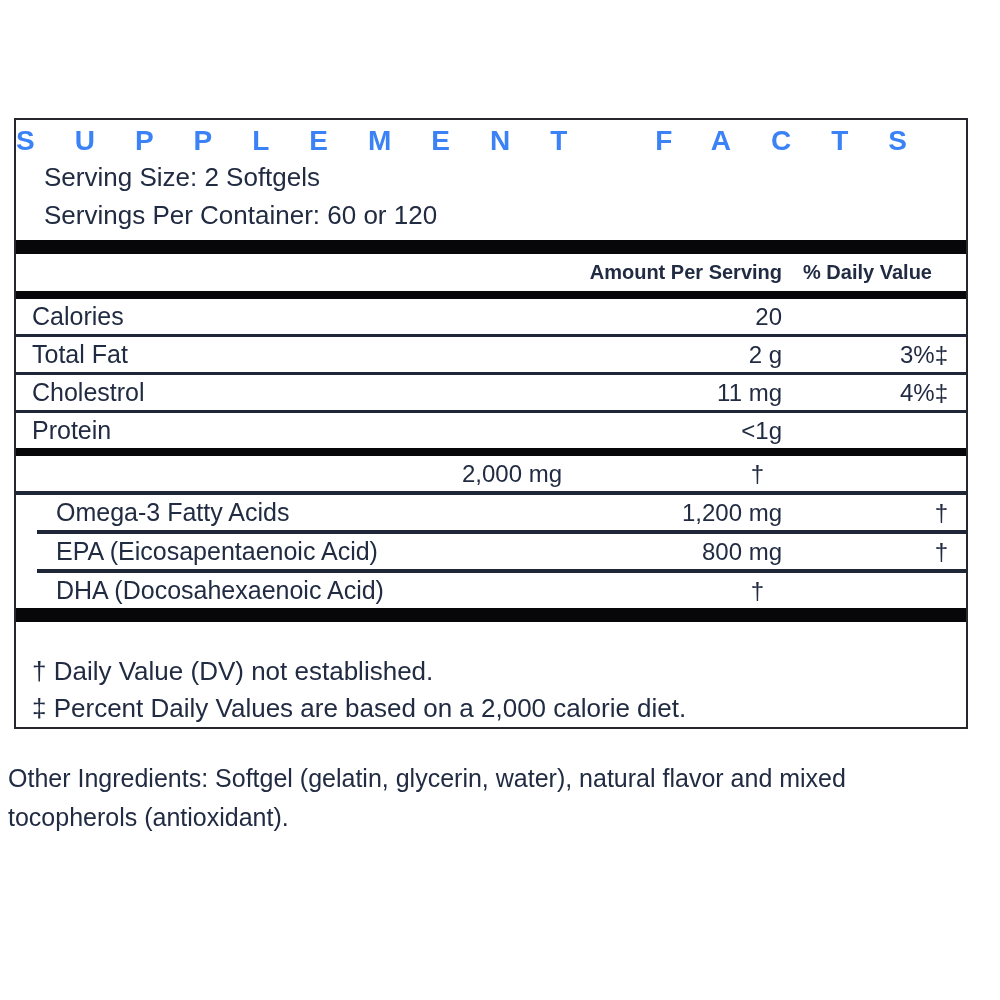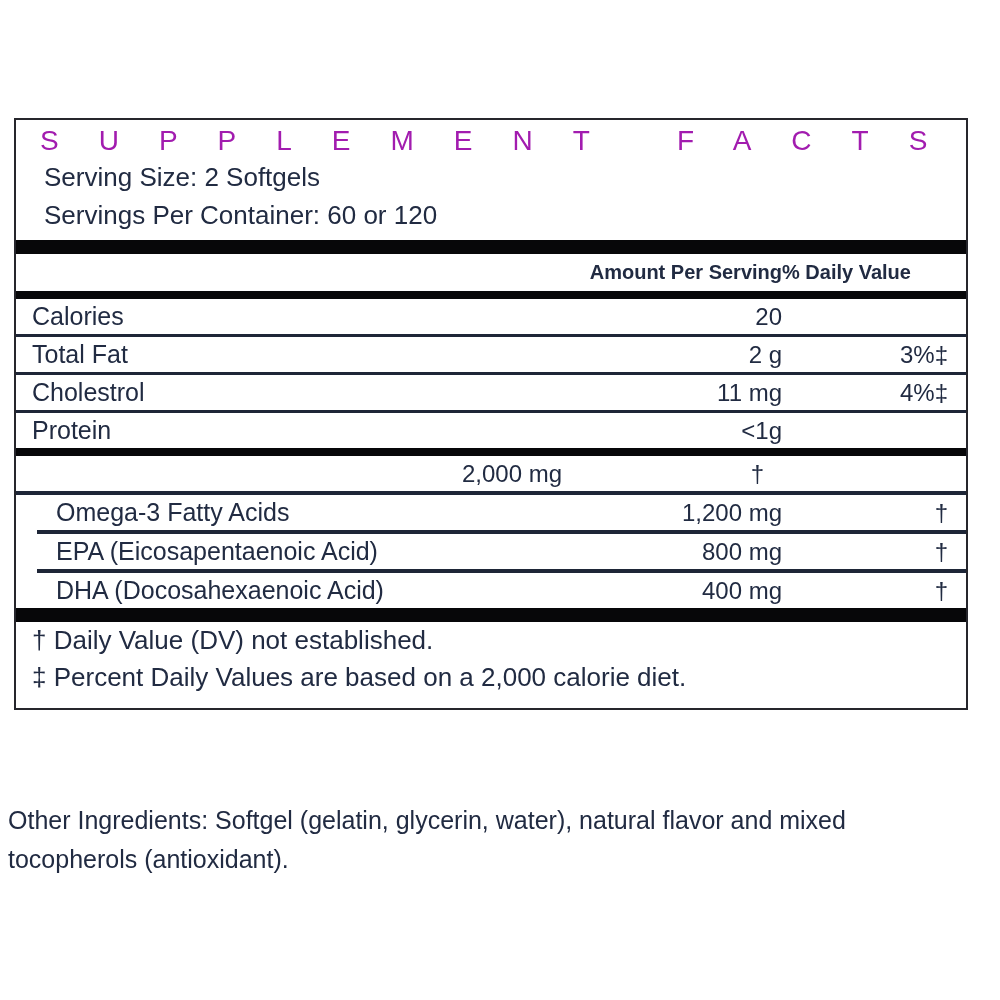--- a/index.html
+++ b/index.html
@@ -13,63 +13,63 @@
   .panel {
     position:absolute;
     left:14px; top:118px;
     width:954px;
     border:2px solid #26262c;
     background:#ffffff;
   }
   .head { padding:4px 0 6px 0; }
   .title {
     font-size:28px;
-    font-weight:normal;
+    font-weight:bold;
     letter-spacing:40px;
     white-space:nowrap;
     line-height:34px;
-    padding-left:24px;
-    color:#a21caf;
+    padding-left:0;
+    color:#3b82f6;
   }
   .serv-line {
     font-size:26px;
     line-height:38px;
     padding-left:28px;
   }
   .bar-lg { height:14px; background:#070709; }
   .bar-md { height:8px; background:#070709; }
   .hdr-row {
     display:grid;
     grid-template-columns:1fr 184px;
     align-items:center;
     height:37px;
     font-size:20px;
     font-weight:bold;
   }
   .hdr-amount { text-align:right; }
-  .hdr-dv { text-align:left; padding-right:13px; }
+  .hdr-dv { text-align:center; padding-right:13px; }
   .row {
     display:grid;
     grid-template-columns:1fr 220px 184px;
     align-items:center;
     height:35px;
     font-size:25px;
   }
   .row .name { padding-left:16px; }
   .row.indent .name { padding-left:40px; }
   .row .amount { text-align:right; font-size:24px; }
   .row .dv { text-align:right; padding-right:18px; font-size:24px; }
   .sep { height:3px; background:#1e2637; }
   .sep.thick { height:4px; }
   .sep.inset { margin-left:21px; }
-  .footnotes { padding:0 16px 12px 16px; }
+  .footnotes { padding:0 16px 0 16px;margin-top:31px; }
   .footnote { font-size:26px; line-height:37px; }
   .other {
     position:absolute;
-    left:8px; top:801px;
+    left:8px; top:759px;
     width:935px;
     font-size:25px;
     line-height:39px;
   }
 </style>
 </head>
 <body>
 
 <div class="panel">
 
@@ -132,21 +132,20 @@
 
   <div class="row indent">
     <div class="name">EPA (Eicosapentaenoic Acid)</div>
     <div class="amount">800 mg</div>
     <div class="dv">†</div>
   </div>
   <div class="sep thick inset"></div>
 
   <div class="row indent">
     <div class="name">DHA (Docosahexaenoic Acid)</div>
-    <div class="amount">400 mg</div>
     <div class="dv">†</div>
   </div>
 
   <div class="bar-lg"></div>
 
   <div class="footnotes">
     <div class="footnote">† Daily Value (DV) not established.</div>
     <div class="footnote">‡ Percent Daily Values are based on a 2,000 calorie diet.</div>
   </div>
 

